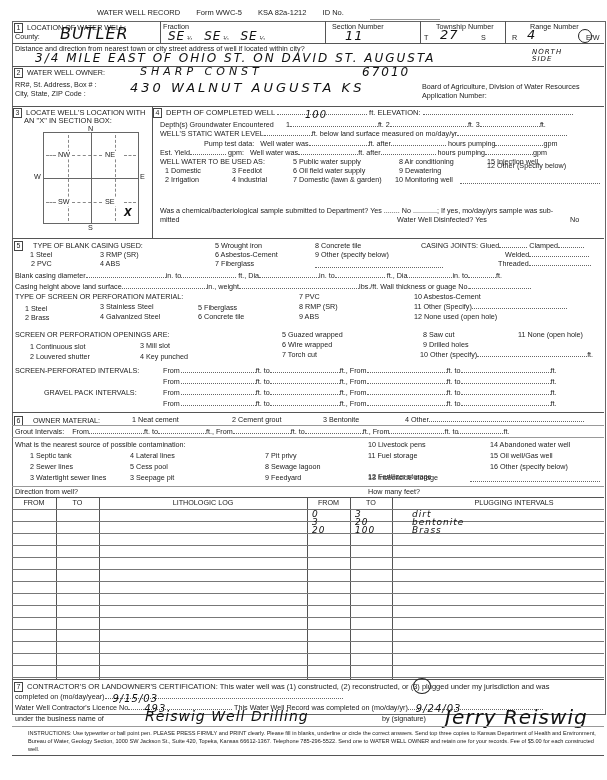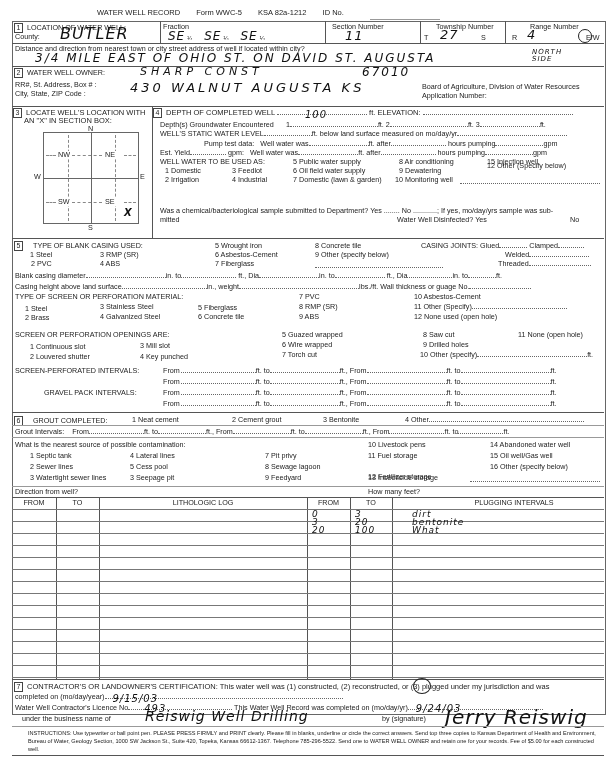--- a/index.html
+++ b/index.html
@@ -209,21 +209,21 @@
 <div class="abs" style="left:44px;top:389px;">GRAVEL PACK INTERVALS:</div>
 <div id="interval-rows">
     <div class="abs" style="left: 163px; top: 367px;"><span style="margin-right: 1px;">From</span><span class="dots" style="width: 75px;"></span><span>ft. to</span><span class="dots" style="width: 70px;"></span><span>ft., From</span><span class="dots" style="width: 80px;"></span><span>ft. to</span><span class="dots" style="width: 90px;"></span><span>ft.</span></div>
     <div class="abs" style="left: 163px; top: 378px;"><span style="margin-right: 1px;">From</span><span class="dots" style="width: 75px;"></span><span>ft. to</span><span class="dots" style="width: 70px;"></span><span>ft., From</span><span class="dots" style="width: 80px;"></span><span>ft. to</span><span class="dots" style="width: 90px;"></span><span>ft.</span></div>
     <div class="abs" style="left: 163px; top: 389px;"><span style="margin-right: 1px;">From</span><span class="dots" style="width: 75px;"></span><span>ft. to</span><span class="dots" style="width: 70px;"></span><span>ft., From</span><span class="dots" style="width: 80px;"></span><span>ft. to</span><span class="dots" style="width: 90px;"></span><span>ft.</span></div>
     <div class="abs" style="left: 163px; top: 400px;"><span style="margin-right: 1px;">From</span><span class="dots" style="width: 75px;"></span><span>ft. to</span><span class="dots" style="width: 70px;"></span><span>ft., From</span><span class="dots" style="width: 80px;"></span><span>ft. to</span><span class="dots" style="width: 90px;"></span><span>ft.</span></div>
   </div>
 
 <div class="hl" style="left:12px;top:412px;width:592px;"></div>
 <div class="abs" style="left:14px;top:416px;">
-  <span class="num">6</span><span style="margin-left:6px">GROUT COMPLETED:</span>
+  <span class="num">6</span><span style="margin-left:6px">OWNER MATERIAL:</span>
 </div>
 <div class="abs" style="left:132px;top:416px;">1 Neat cement</div>
 <div class="abs" style="left:232px;top:416px;">2 Cement grout</div>
 <div class="abs" style="left:323px;top:416px;">3 Bentonite</div>
 <div class="abs" style="left:405px;top:416px;"><span>4 Other</span><span class="dots" style="width:155px"></span></div>
 <div class="hl thin" style="left:12px;top:425px;width:592px;"></div>
 <div class="abs" style="left:15px;top:428px;">
   <span>Grout Intervals:</span>
   <span style="margin-left:6px">From</span><span class="dots" style="width:55px"></span><span>ft. to</span><span class="dots" style="width:48px"></span><span>ft., From</span><span class="dots" style="width:58px"></span><span>ft. to</span><span class="dots" style="width:58px"></span><span>ft., From</span><span class="dots" style="width:55px"></span><span>ft. to</span><span class="dots" style="width:45px"></span><span>ft.</span>
 </div>
@@ -287,36 +287,36 @@
         <div class="abs hw" style="left: 400px; top: 12px; font-size: 9px;">dirt</div>
       </div>
       <div>
         <div class="abs hw" style="left: 300px; top: 20px; font-size: 9px;">3</div>
         <div class="abs hw" style="left: 343px; top: 20px; font-size: 9px;">20</div>
         <div class="abs hw" style="left: 400px; top: 20px; font-size: 9px;">bentonite</div>
       </div>
       <div>
         <div class="abs hw" style="left: 300px; top: 28px; font-size: 9px;">20</div>
         <div class="abs hw" style="left: 343px; top: 28px; font-size: 9px;">100</div>
-        <div class="abs hw" style="left: 400px; top: 28px; font-size: 9px;">What</div>
+        <div class="abs hw" style="left: 400px; top: 28px; font-size: 9px;">Brass</div>
       </div>
     </div>
 </div>
 
 <div class="hl" style="left:12px;top:679px;width:592px;"></div>
 <div class="abs" style="left:14px;top:682px;font-size:7.5px;">
   <span class="num">7</span><span>CONTRACTOR'S OR LANDOWNER'S CERTIFICATION: This water well was (1) constructed, (2) reconstructed, or (3) plugged under my jurisdiction and was</span>
 </div>
 <div class="abs" style="left:413px;top:678px;width:16px;height:14px;border:1px solid #222;border-radius:50%;"></div>
 <div class="abs" style="left:15px;top:693px;">
   <span>completed on (mo/day/year)</span><span class="dots" style="width:238px;position:relative"><span class="hw" style="position:absolute;left:8px;top:-5px;font-size:10px;">9/15/03</span></span>
 </div>
 <div class="abs" style="left:15px;top:704px;">
   <span>Water Well Contractor's Licence No</span><span class="dots" style="width:104px;position:relative"><span class="hw" style="position:absolute;left:16px;top:-6px;font-size:10px;">493</span></span>
   <span>This Water Well Record was completed on (mo/day/yr)</span><span class="dots" style="width:135px;position:relative"><span class="hw" style="position:absolute;left:8px;top:-6px;font-size:10px;">9/24/03</span></span>
 </div>
-<div class="abs" style="left:22px;top:715px;">under the business name of</div>
+<div class="abs" style="left:15px;top:715px;">under the business name of</div>
 <div class="abs hw" style="left:145px;top:708px;font-size:14px;">Reiswig Well Drilling</div>
 <div class="abs" style="left:382px;top:715px;">by (signature)</div>
 <div class="abs hw" style="left:445px;top:706px;font-size:20px;">Jerry Reiswig</div>
 <div class="hl thin" style="left:12px;top:726px;width:592px;"></div>
 <div class="abs" style="left:28px;top:729px;width:570px;white-space:normal;font-size:5.6px;line-height:8px;">INSTRUCTIONS: Use typewriter or ball point pen. PLEASE PRESS FIRMLY and PRINT clearly. Please fill in blanks, underline or circle the correct answers. Send top three copies to Kansas Department of Health and Environment, Bureau of Water, Geology Section, 1000 SW Jackson St., Suite 420, Topeka, Kansas 66612-1367. Telephone 785-296-5522. Send one to WATER WELL OWNER and retain one for your records. Fee of $5.00 for each constructed well.</div>
 <div class="hl" style="left:12px;top:755px;width:592px;"></div>
 
 </body></html>

